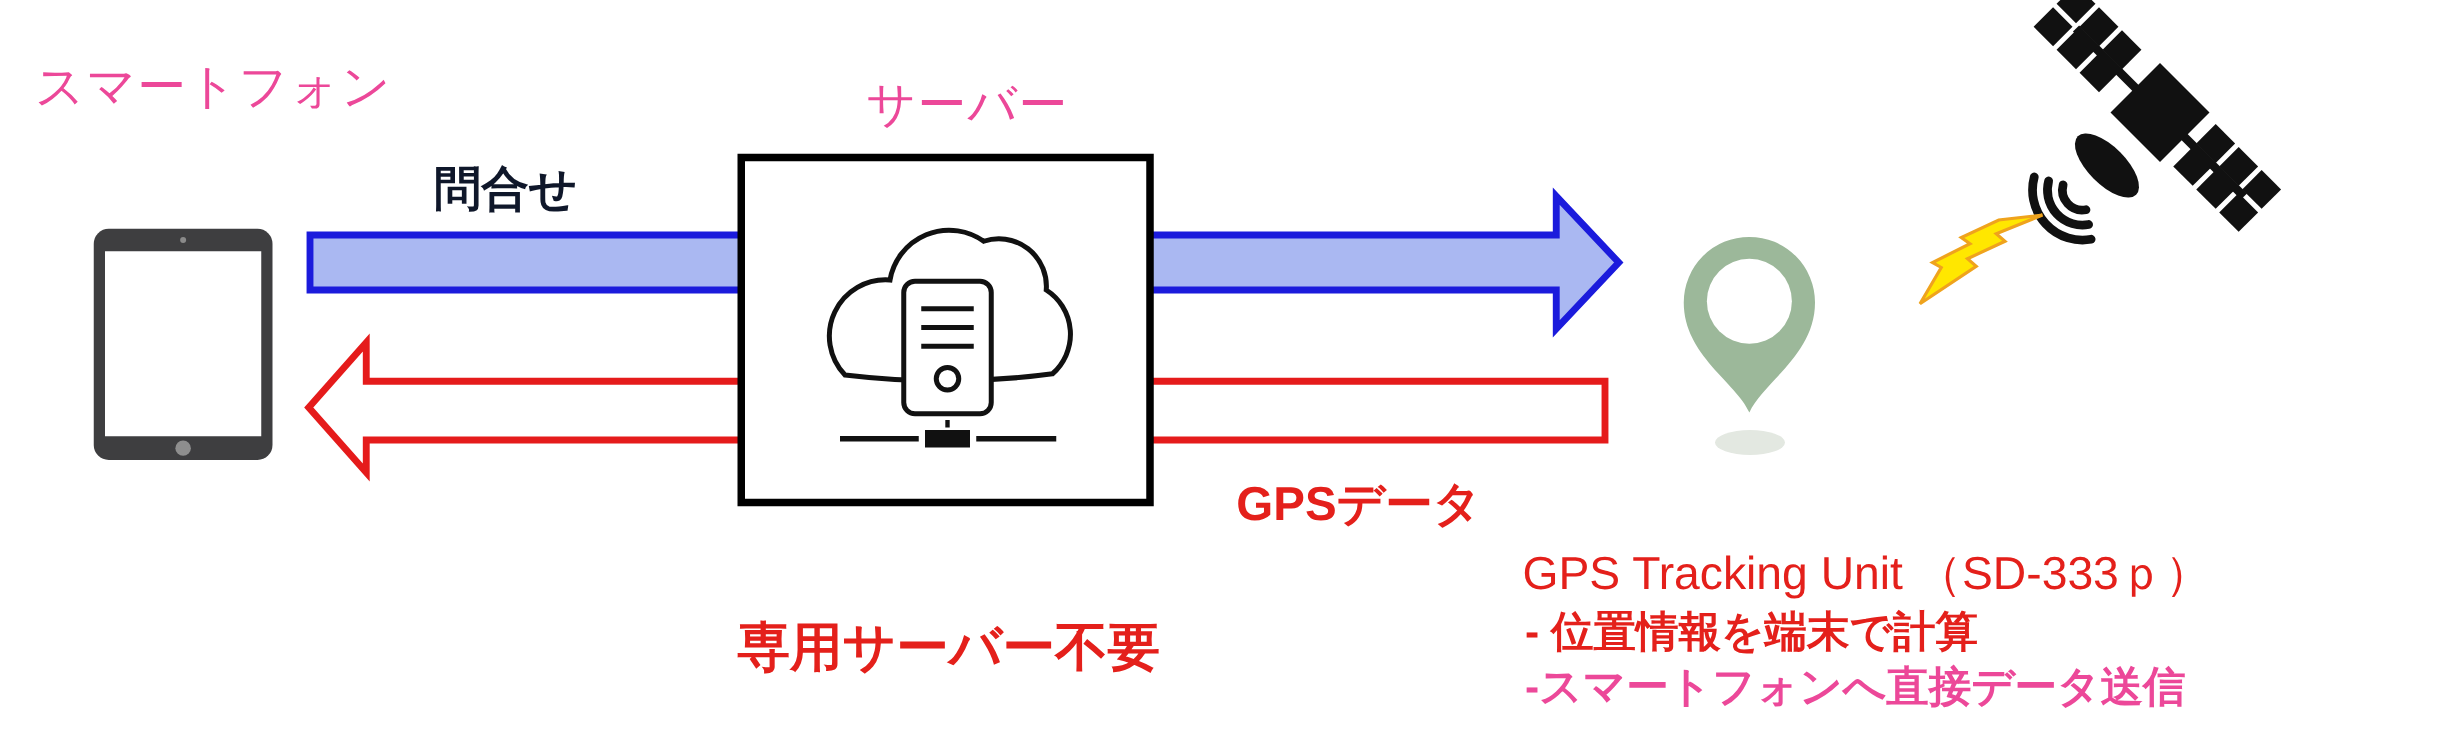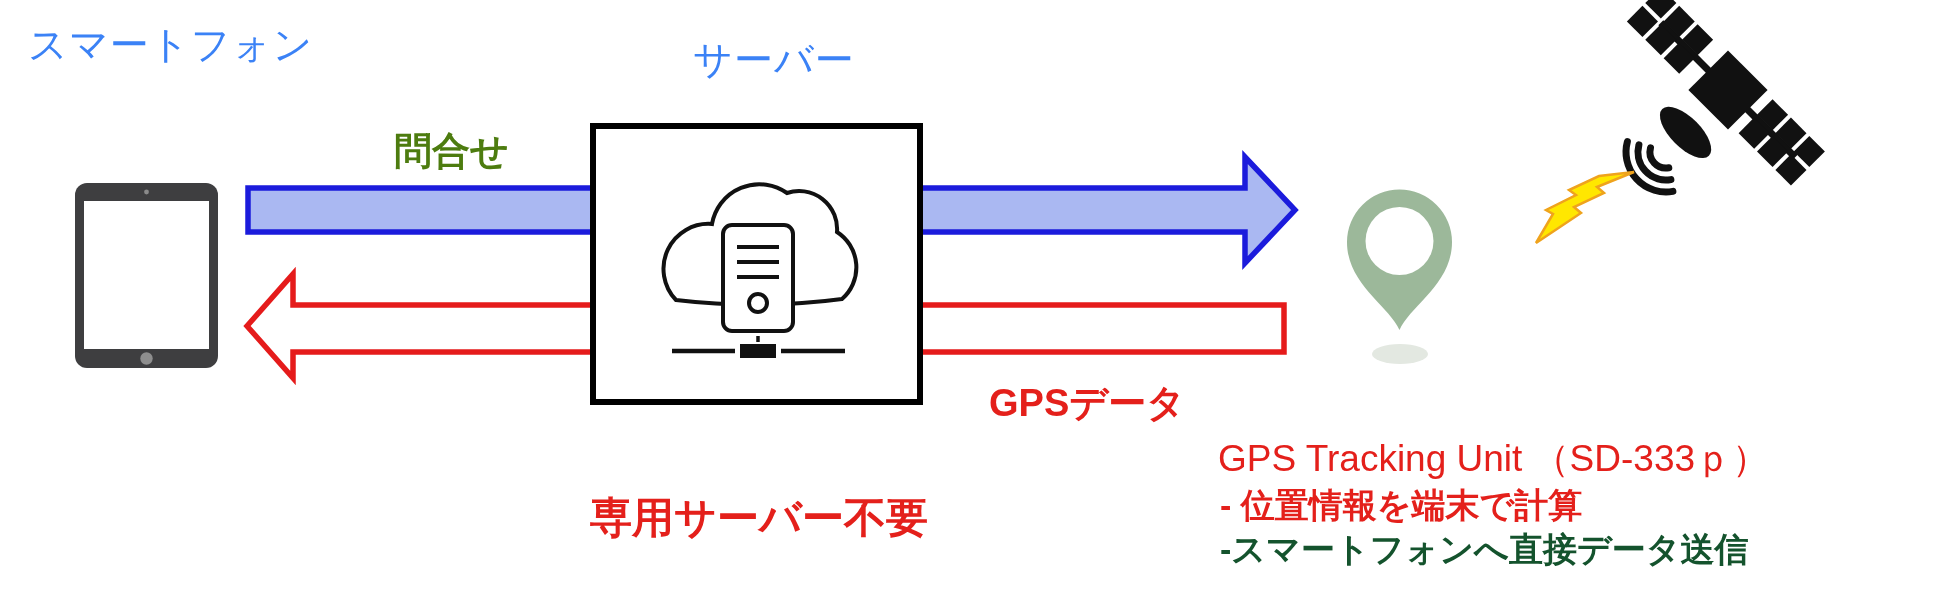--- a/index.html
+++ b/index.html
@@ -4,21 +4,21 @@
 <style>
   html,body{margin:0;padding:0;background:#fff;}
   #stage{
     position:relative;
     width:1950px;height:600px;
     background:#ffffff;
     font-family:"Liberation Sans","DejaVu Sans",sans-serif;
     overflow:hidden;
   }
   .abs{position:absolute;white-space:nowrap;}
-  .toplabel{font-size:39px;color:#3b82f6;letter-spacing:1px;}
+  .toplabel{font-size:39px;color:#ec4899;letter-spacing:1px;margin-top:24px;}
   .devlabel{font-size:44px;color:#1b1b1b;}
   .arrowlabel-blue{font-size:38px;font-weight:600;}
   .arrowlabel-red{font-size:38px;font-weight:600;}
   .servernote{font-size:42px;font-weight:700;text-align:left;}
   .unit-title{font-size:37px;font-weight:400;}
   .unit-line{font-size:34px;font-weight:600;}
   svg{position:absolute;left:0;top:0;}
 </style>
 </head>
 <body>
@@ -87,25 +87,25 @@
     </g>
 
     <polygon points="1634,172 1597,187 1604,193 1574,207 1581,213 1536,243 1553,214 1546,210 1576,195 1569,190 1599,176" stroke-width="2.5" stroke-linejoin="miter" fill="#ffe700" stroke="#efa31d"></polygon>
   </svg>
 
   <div class="abs toplabel" style="left:28px;top:18px;">スマートフォン</div>
 
   <div class="abs toplabel" style="left:693px;top:33px;">サーバー</div>
 
 
-  <div class="abs arrowlabel-blue" style="left: 347px; top: 126px; color: #4d7c0f; margin-left: 47px;">問合せ</div>
+  <div class="abs arrowlabel-blue" style="left: 347px; top: 126px; color: #0f172a;">問合せ</div>
 
   <div class="abs arrowlabel-red" style="left: 945px; top: 378px; color: rgb(228, 32, 27); margin-left: 44px;">GPSデータ</div>
 
   <div class="abs servernote" style="left: 590px; top: 490px; width: 333px; color: rgb(228, 32, 27);">専用サーバー不要</div>
 
   <div class="abs unit-title" style="left: 1218px; top: 434px; color: rgb(228, 32, 27);">GPS Tracking Unit （SD-333ｐ）</div>
 
   <div class="abs unit-line" style="left: 1220px; top: 483px; color: rgb(228, 32, 27);">- 位置情報を端末で計算</div>
 
-  <div class="abs unit-line" style="left: 1220px; top: 527px; color: #14532d;">-スマートフォンへ直接データ送信</div>
+  <div class="abs unit-line" style="left: 1220px; top: 527px; color: #ec4899;">-スマートフォンへ直接データ送信</div>
 
 </div>
 
 </body></html>

